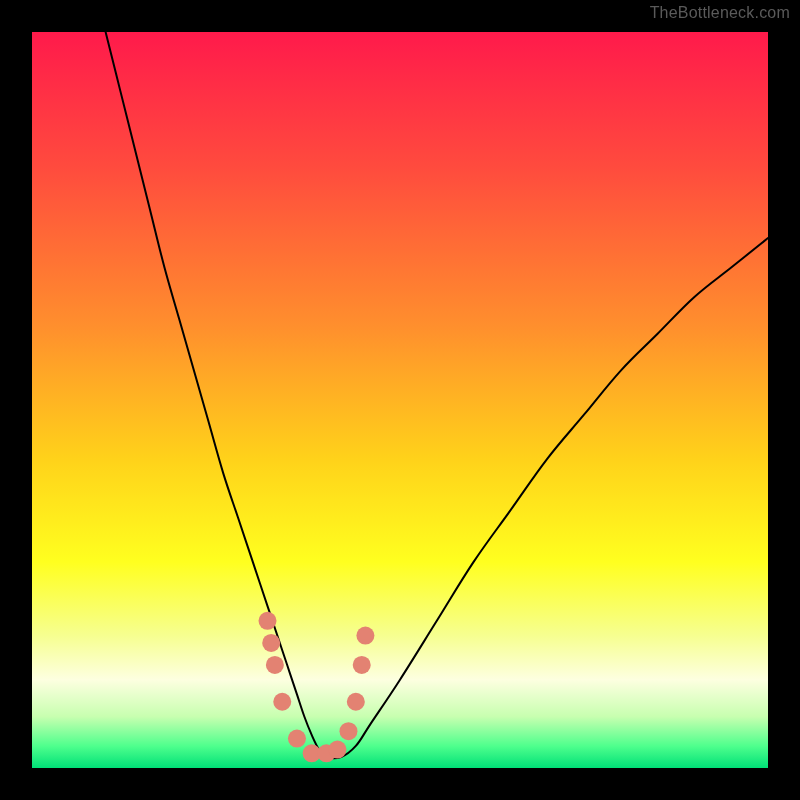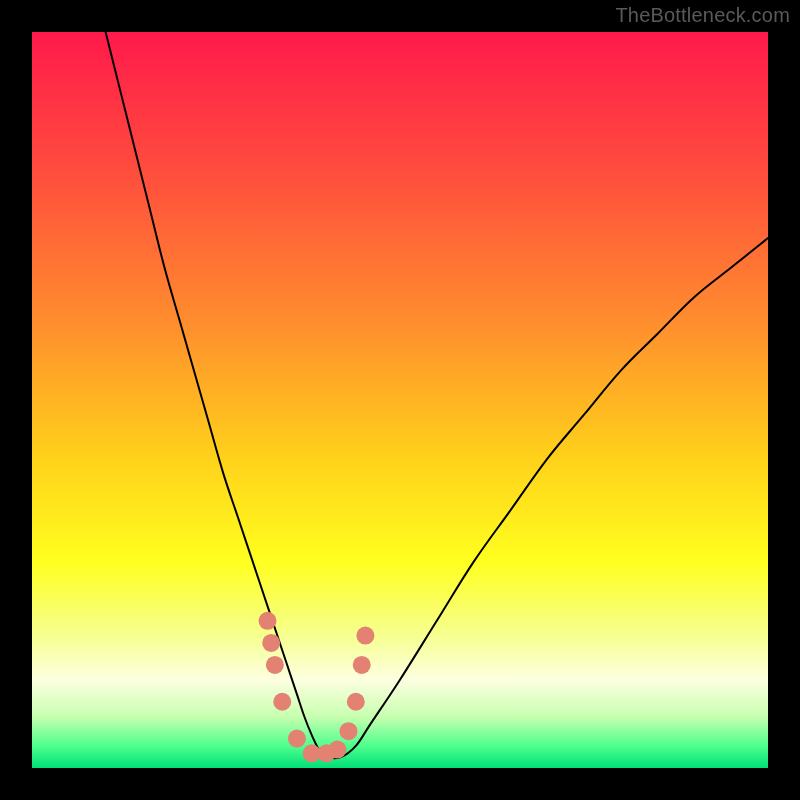--- a/index.html
+++ b/index.html
@@ -24,21 +24,21 @@
     left: 32px;
     top: 32px;
     width: 736px;
     height: 736px;
     overflow: hidden;
   }
   .watermark {
     position: absolute;
     top: 4px;
     right: 10px;
-    font-size: 20px;
+    font-size: 16px;
     font-weight: 500;
     color: #5a5a5a;
     letter-spacing: 0.2px;
     font-family: Arial, Helvetica, sans-serif;
   }
 </style>
 </head>
 <body>
 
 <div class="frame">

